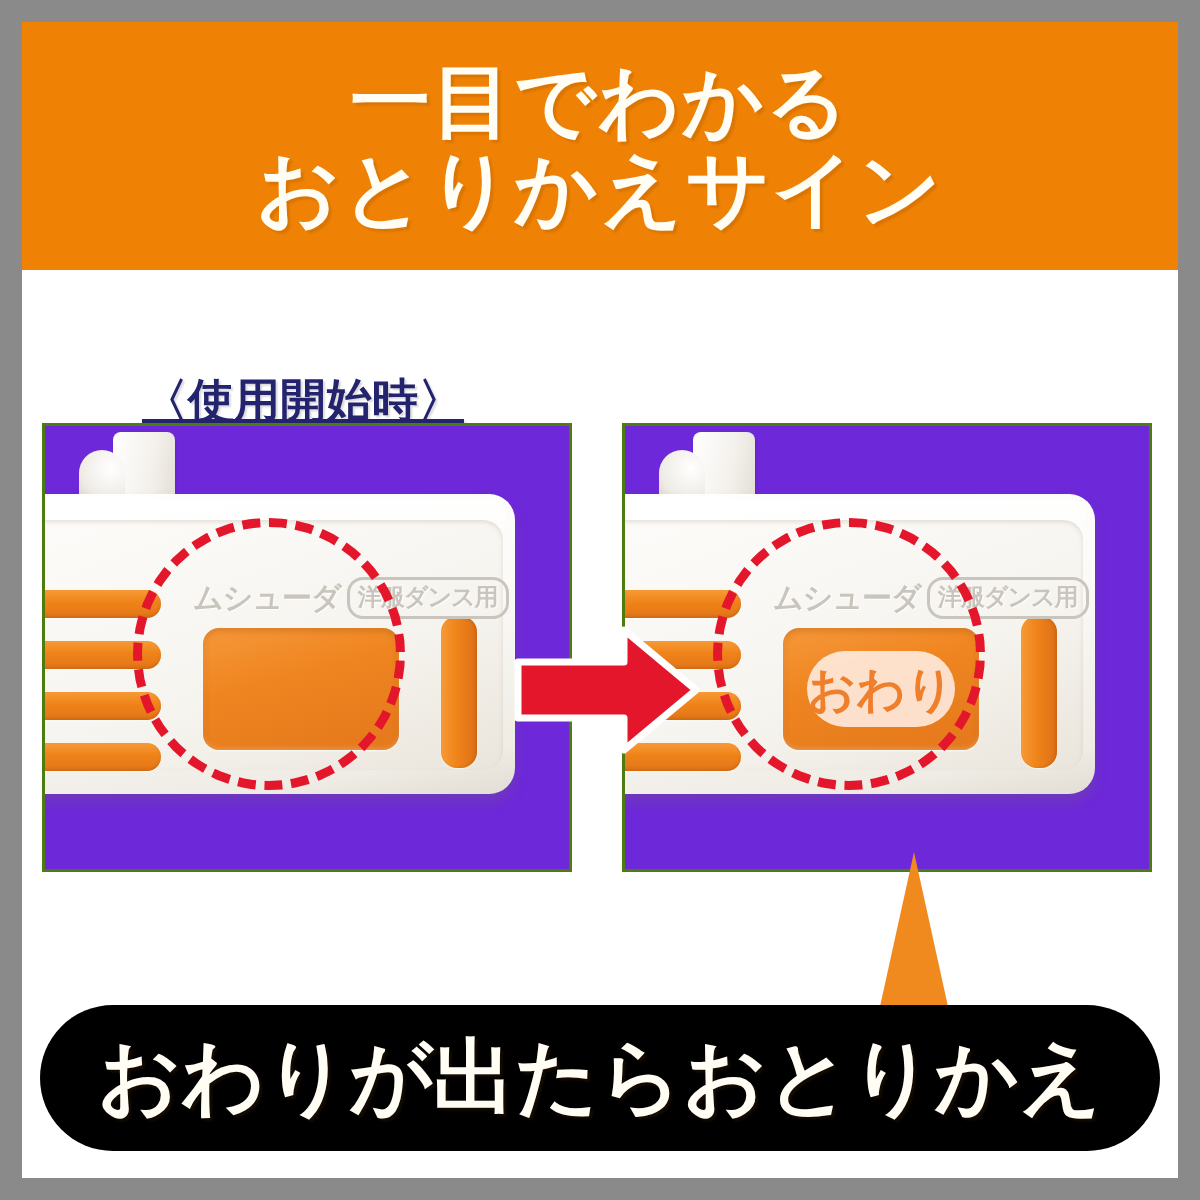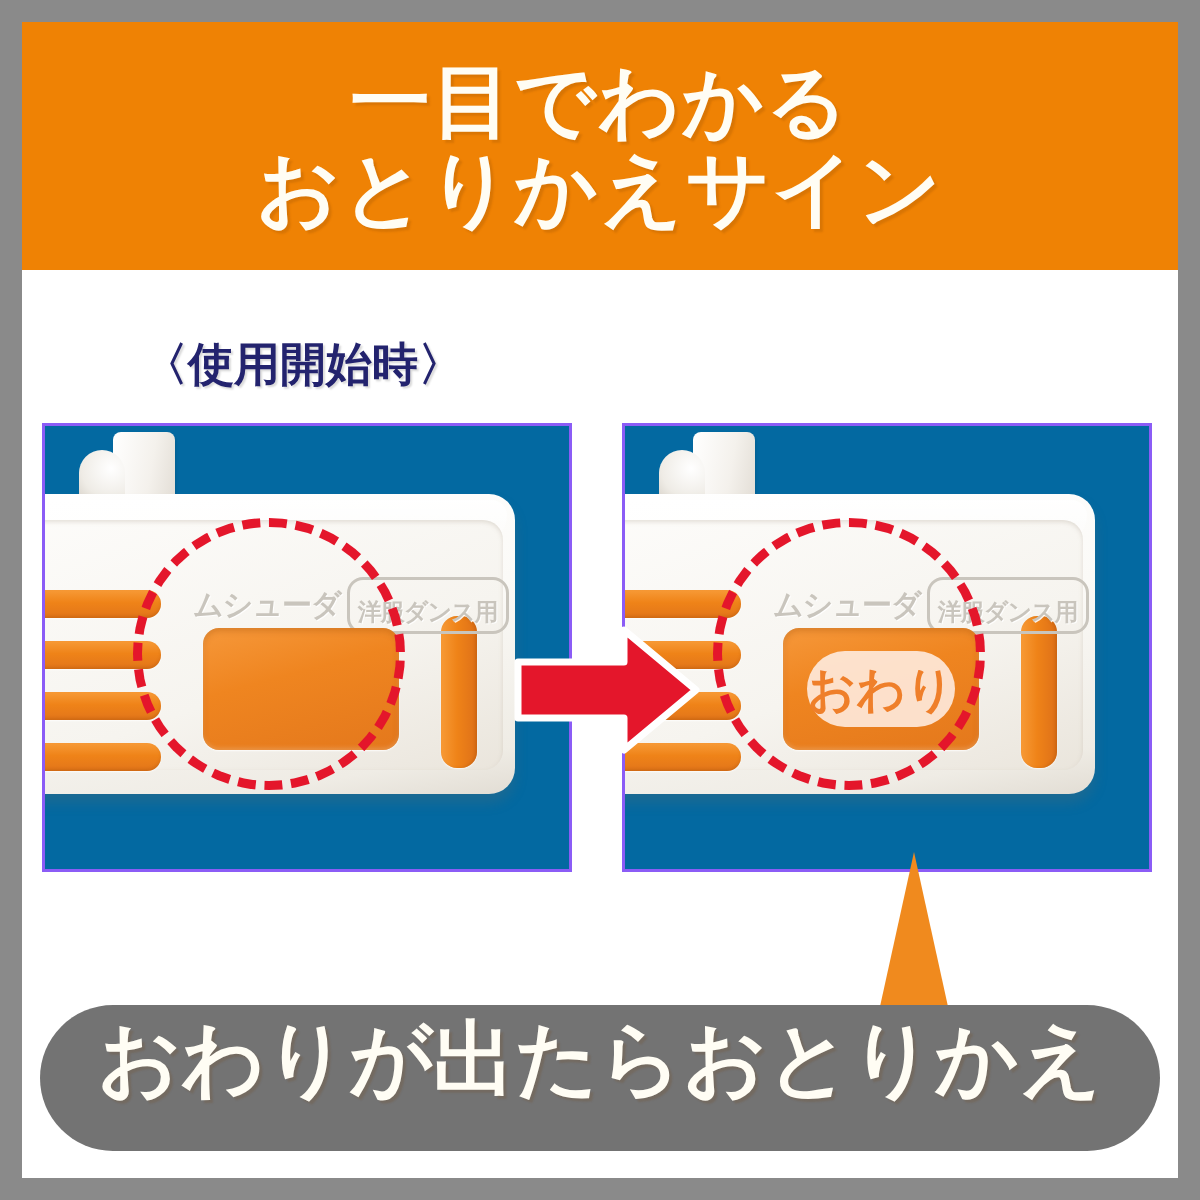--- a/index.html
+++ b/index.html
@@ -57,31 +57,31 @@
 
   
   .panel-label {
     position: absolute;
     color: #23236e;
     font-size: 46px;
     font-weight: bold;
     white-space: nowrap;
     text-shadow: 2px 2px 2px rgba(0,0,0,0.15);
   }
-  .label-left  { left: 120px; top: 312px; }
+  .label-left  { left: 120px; top: 348px; text-decoration: underline; }
   .label-right { left: 760px; top: 332px; }
 
   
   .panel {
     position: absolute;
     top: 401px;
     width: 530px;
     height: 449px;
-    border: 3px solid #8b5cf6;
-    background: #0369a1;
+    border: 3px solid #4d7c0f;
+    background: #6d28d9;
     overflow: hidden;
     box-sizing: border-box;
   }
   .panel-left  { left: 20px; }
   .panel-right { left: 600px; }
 
   
   .device {
     position: absolute;
     left: -60px;
@@ -189,21 +189,21 @@
     color: #c9c5bd;
     letter-spacing: -1px;
     text-shadow: 1px 1px 0 rgba(255,255,255,0.9);
   }
   .emboss-badge {
     font-size: 24px;
     font-weight: bold;
     color: #c9c5bd;
     border: 3px solid #c9c5bd;
     border-radius: 16px;
-    padding: 16px 8px 3px 8px;
+    padding: 1px 8px 3px 8px;
     letter-spacing: -1px;
     text-shadow: 1px 1px 0 rgba(255,255,255,0.9);
   }
 
   
   .window {
     position: absolute;
     left: 206px;
     top: 108px;
     width: 196px;
@@ -266,23 +266,24 @@
     height: 200px;
   }
 
   
   .banner {
     position: absolute;
     left: 18px;
     top: 983px;
     width: 1120px;
     height: 146px;
-    background: #737373;
+    background: #000000;
     border-radius: 73px;
     display: flex;
+    align-items: center;
     justify-content: center;
   }
   .banner-text {
     color: #fffdf4;
     font-size: 82px;
     font-weight: bold;
     white-space: nowrap;
     letter-spacing: 0px;
     text-shadow: 3px 3px 2px rgba(120,60,0,0.16);
   }

